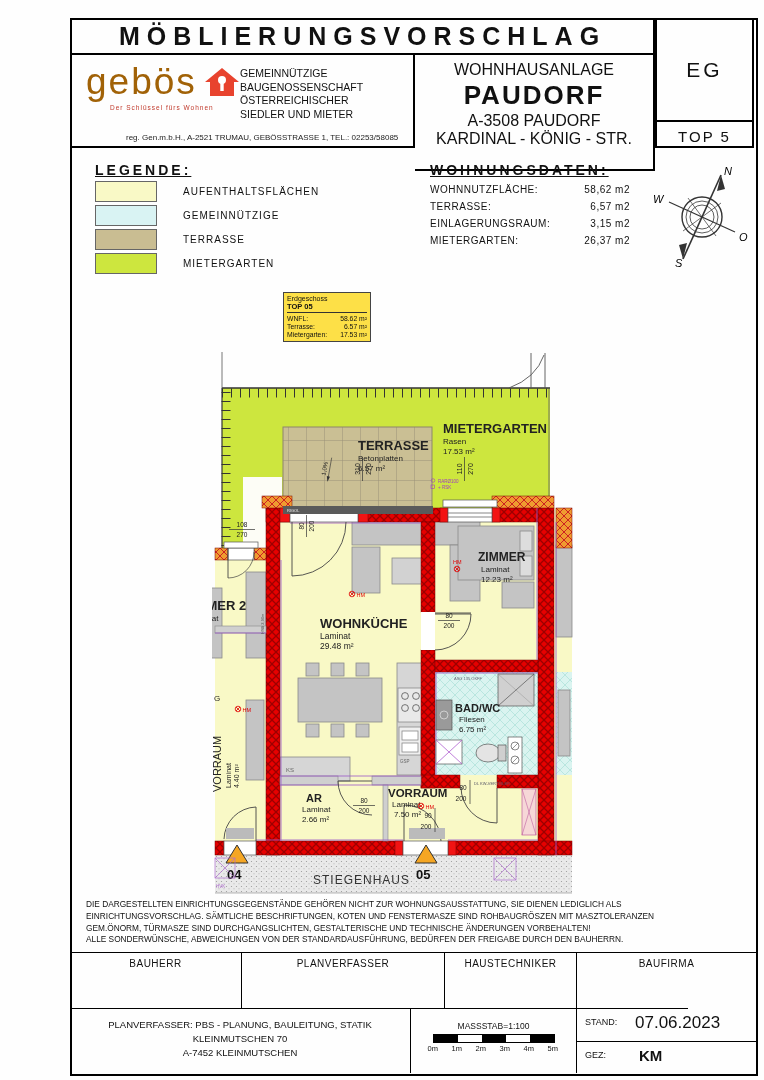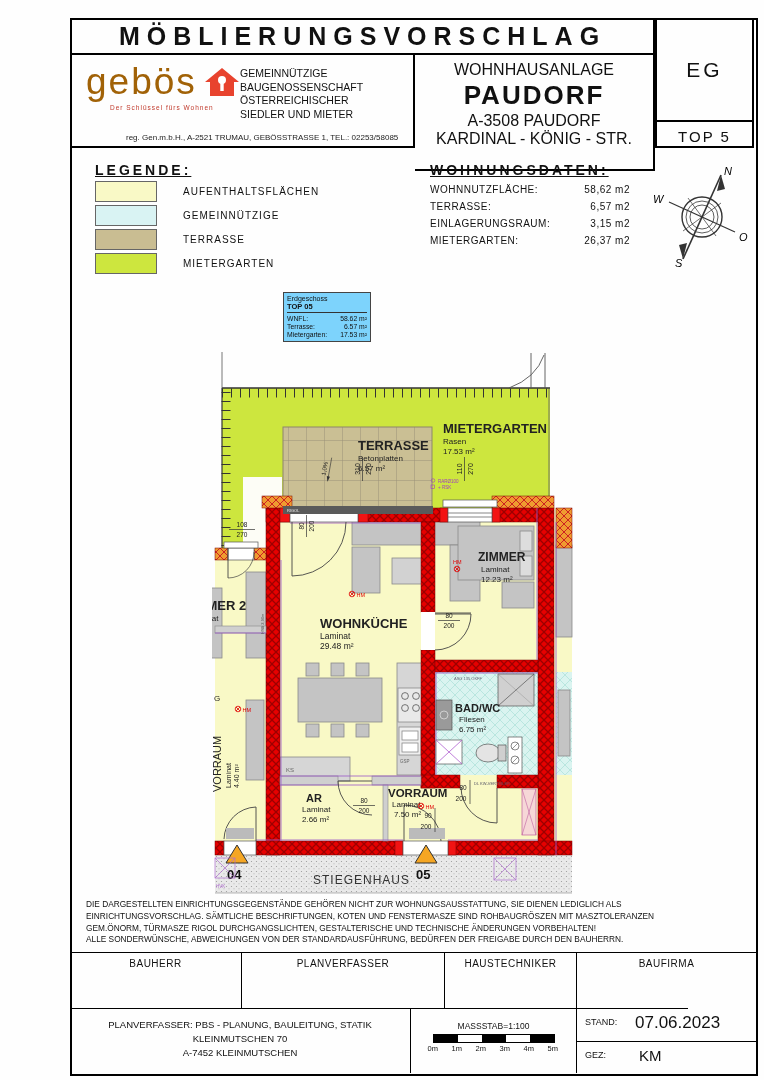--- a/index.html
+++ b/index.html
@@ -23,39 +23,39 @@
   .regline{position:absolute;left:6px;bottom:4px;font-size:8px;color:#222;white-space:nowrap;margin-left:48px;}
   .company{position:absolute;left:168px;top:12px;font-size:10.5px;line-height:13.5px;color:#111;}
   .proj1{font-size:16px;}
   .proj2{font-size:26px;font-weight:bold;letter-spacing:2px;margin:1px 0;}
   .proj3,.proj4{font-size:16px;}
   .secTitle{font-size:14px;font-weight:bold;letter-spacing:3px;text-decoration:underline;}
   .legendItem{display:flex;align-items:center;margin-top:3px;}
   .swatch{width:62px;height:21px;border:1px solid #666;margin-right:26px;box-sizing:border-box;}
   .legLabel{font-size:10px;letter-spacing:1px;}
   .datRow{display:flex;justify-content:space-between;width:200px;margin-top:6px;font-size:10px;letter-spacing:0.5px;}
-  #infobox{left:283px;top:292px;width:88px;background:#7dd3fc;border:1px solid #444;font-size:7px;padding:2px 3px 3px 3px;box-sizing:border-box;}
+  #infobox{left:283px;top:292px;width:88px;background:#fde047;border:1px solid #444;font-size:7px;padding:2px 3px 3px 3px;box-sizing:border-box;}
   #infobox .ib2{font-weight:bold;font-size:7.5px;border-bottom:1.5px solid #333;padding-bottom:1px;margin-bottom:2px;}
   #infobox .ibRow{display:flex;justify-content:space-between;margin-top:1px;font-size:6.8px;}
   
   #disc{left:86px;top:899px;width:620px;font-size:8.3px;line-height:11.8px;color:#111;}
   
   #ftable{left:70px;top:952px;width:686px;height:56px;border-top:1.5px solid #000;box-sizing:border-box;display:flex;}
   #ftable .fcell{border-right:1.5px solid #000;box-sizing:border-box;text-align:center;padding-top:5px;
                  font-size:10px;letter-spacing:0.5px;}
   #frow2{left:70px;top:1008px;width:618px;height:64px;border-top:1.5px solid #000;box-sizing:border-box;}
   .plannerCell{position:absolute;left:0;top:0;width:341px;height:64px;border-right:1.5px solid #000;box-sizing:border-box;
                text-align:center;font-size:9.5px;line-height:14px;padding-top:9px;}
   .scaleCell{position:absolute;left:341px;top:0;width:166px;height:64px;border-right:1.5px solid #000;box-sizing:border-box;text-align:center;}
   .standCell{position:absolute;left:507px;top:0;width:179px;height:33px;border-bottom:1.5px solid #000;box-sizing:border-box;}
   .gezCell{position:absolute;left:507px;top:33px;width:179px;height:31px;box-sizing:border-box;}
   .slbl{position:absolute;left:8px;top:8px;font-size:9px;}
   .sval{position:absolute;left:58px;top:4px;font-size:17px;}
   .glbl{position:absolute;left:8px;top:8px;font-size:9px;}
-  .gval{position:absolute;left:62px;top:5px;font-size:15px;font-weight:400;}
+  .gval{position:absolute;left:62px;top:5px;font-size:15px;font-weight:700;}
   .scaleLabel{font-size:8.5px;margin-top:12px;}
   .bar{position:relative;width:120px;height:7px;margin:3px auto 0 auto;border:1px solid #000;display:flex;}
   .seg{width:24px;height:100%;}
   .ticks{position:relative;width:132px;margin:1px auto 0 auto;height:10px;}
   .ticks span{position:absolute;font-size:7.5px;}
   svg text{font-family:"Liberation Sans",sans-serif;}
 </style>
 </head>
 <body>
 
@@ -506,21 +506,21 @@
       <path d="M215,858 L235,878 M235,858 L215,878" stroke="#b06fd0" stroke-width="0.7"></path>
       <text x="216" y="888" font-size="4.5" fill="#b06fd0">HVK</text>
       <rect x="494" y="858" width="22" height="22" fill="none" stroke="#b06fd0" stroke-width="0.7"></rect>
       <path d="M494,858 L516,880 M516,858 L494,880" stroke="#b06fd0" stroke-width="0.7"></path>
     </g>
   </svg>
 
   <div class="abs" id="disc">
     <div>DIE DARGESTELLTEN EINRICHTUNGSGEGENSTÄNDE GEHÖREN NICHT ZUR WOHNUNGSAUSSTATTUNG, SIE DIENEN LEDIGLICH ALS</div>
     <div>EINRICHTUNGSVORSCHLAG. SÄMTLICHE BESCHRIFTUNGEN, KOTEN UND FENSTERMASZE SIND ROHBAUGRÖSZEN MIT MASZTOLERANZEN</div>
-    <div>GEM.ÖNORM, TÜRMASZE RIGOL DURCHGANGSLICHTEN, GESTALTERISCHE UND TECHNISCHE ÄNDERUNGEN VORBEHALTEN!</div>
+    <div>GEM.ÖNORM, TÜRMASZE SIND DURCHGANGSLICHTEN, GESTALTERISCHE UND TECHNISCHE ÄNDERUNGEN VORBEHALTEN!</div>
     <div>ALLE SONDERWÜNSCHE, ABWEICHUNGEN VON DER STANDARDAUSFÜHRUNG, BEDÜRFEN DER FREIGABE DURCH DEN BAUHERRN.</div>
   </div>
 
   <div class="abs" id="ftable">
     <div class="fcell" style="width:172px;">BAUHERR</div>
     <div class="fcell" style="width:203px;">PLANVERFASSER</div>
     <div class="fcell" style="width:132px;">HAUSTECHNIKER</div>
     <div class="fcell" style="width:179px;border-right:none;">BAUFIRMA</div>
   </div>
 

